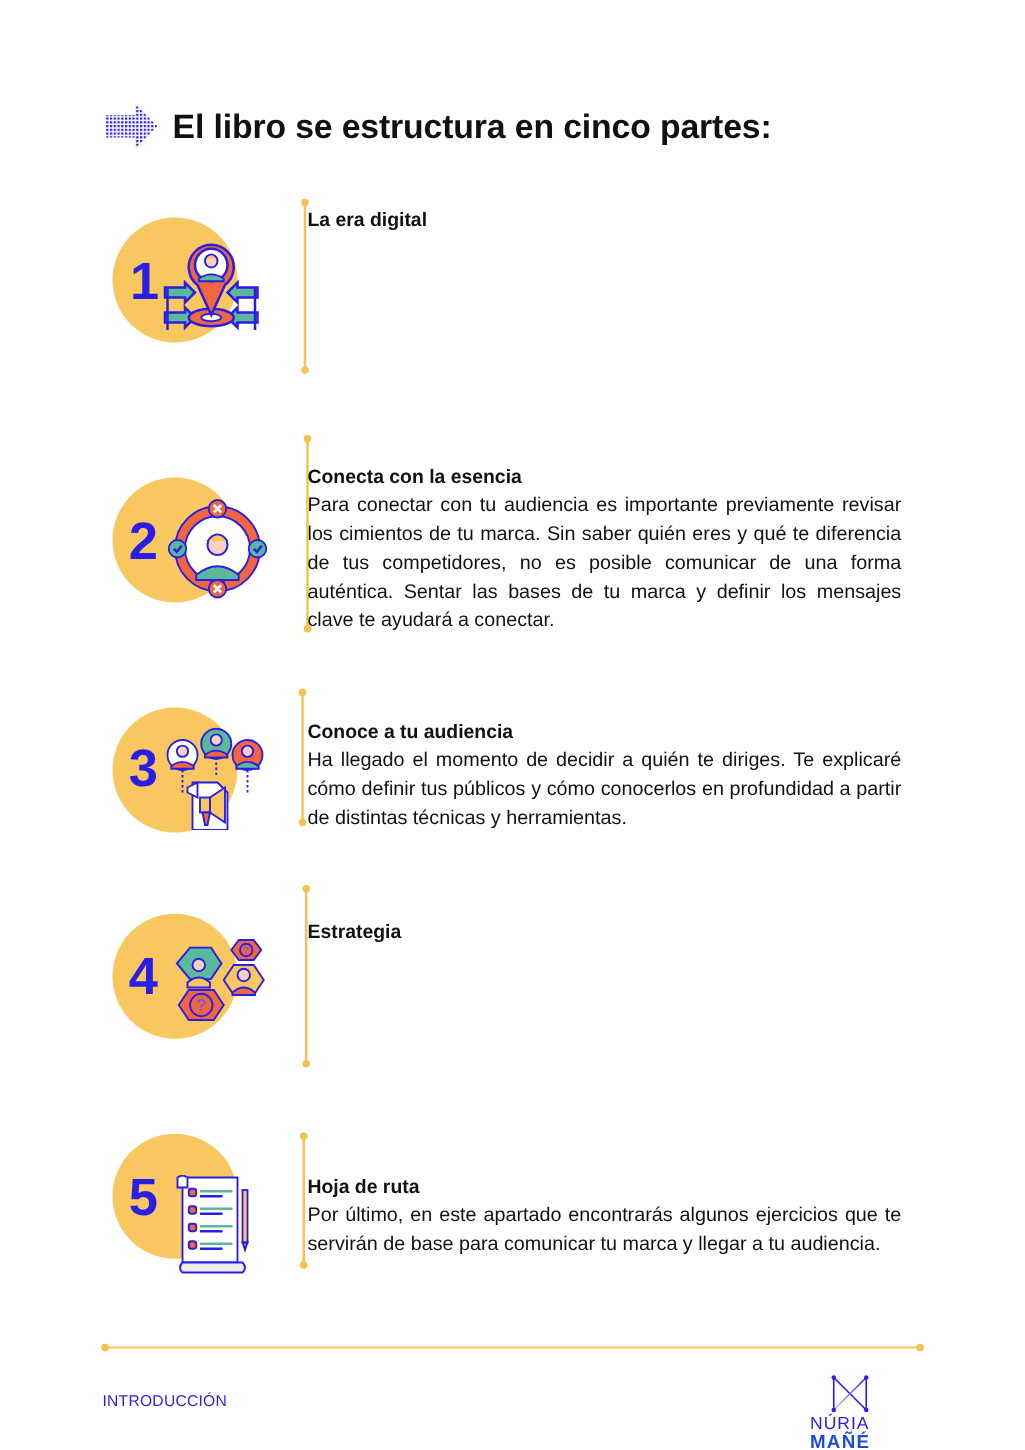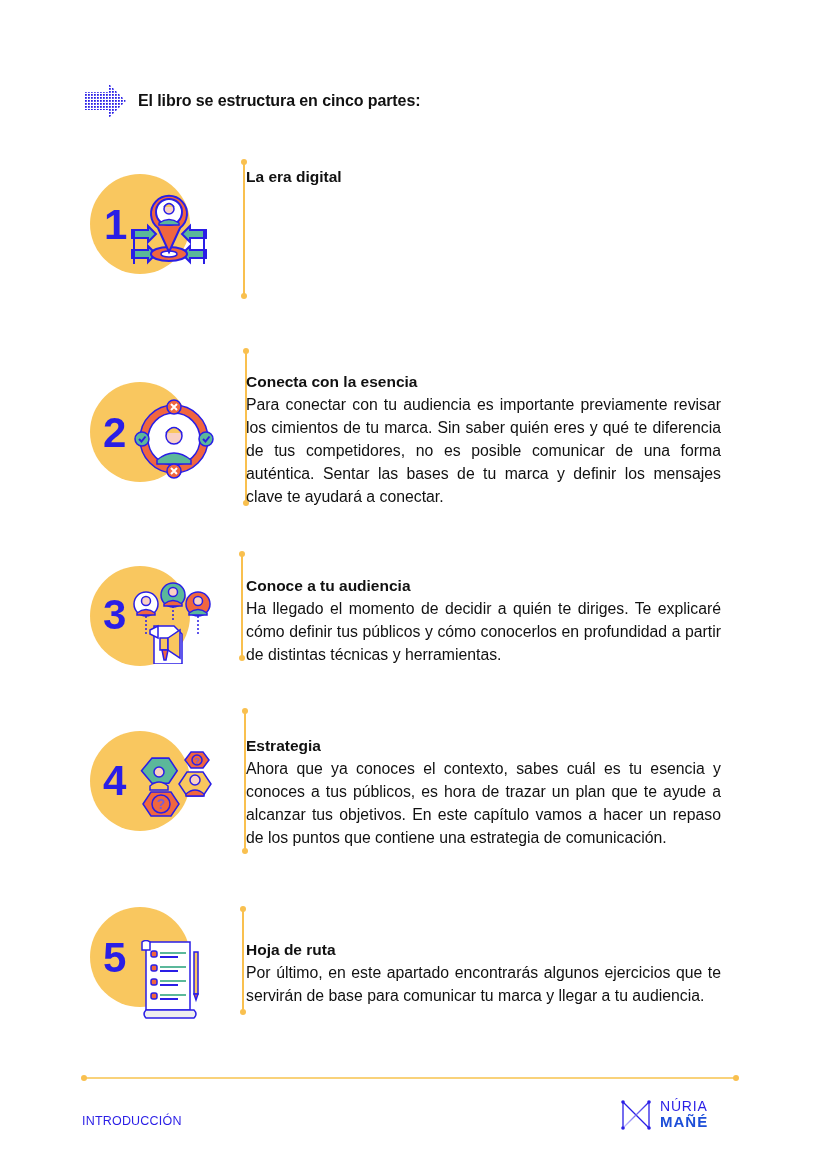--- a/index.html
+++ b/index.html
@@ -3,21 +3,21 @@
   <meta charset="utf-8">
   <style>
     html, body { margin: 0; padding: 0; }
     body {
       width: 820px; height: 1160px; background: #ffffff; position: relative; overflow: hidden;
       font-family: "Liberation Sans", "DejaVu Sans", sans-serif; color: #111111;
     }
     .header { position: absolute; left: 82px; top: 82px; height: 38px; display: flex; align-items: center; }
     .arrow-icon { width: 46px; height: 38px; display: block; }
     .page-title {
-      margin-left: 10px; font-size: 16px; font-weight: bold; color: #111111; letter-spacing: -0.1px;
+      margin-left: 10px; font-size: 27px; font-weight: bold; color: #111111; letter-spacing: -0.1px;
       font-family: "Liberation Sans", sans-serif;
     }
     .section { position: absolute; left: 0; width: 820px; }
     .badge-circle {
       position: absolute; width: 100px; height: 100px; border-radius: 50%; background: #f9c75f;
     }
     .badge-number {
       position: absolute; font-family: "Liberation Sans", sans-serif; font-weight: bold;
       font-size: 42px; color: #2a1ee6; line-height: 1;
     }
@@ -38,21 +38,21 @@
     }
     .footer-line::before, .footer-line::after {
       content: ""; position: absolute; top: -2px; width: 6px; height: 6px; border-radius: 50%; background: #f9c04f;
     }
     .footer-line::before { left: -3px; }
     .footer-line::after { right: -3px; }
     .footer-label {
       position: absolute; left: 82px; top: 1114px; font-size: 12.5px; color: #2a1ee6;
       font-family: Liberation Sans, sans-serif; letter-spacing: 0.2px;
     }
-    .logo { position: absolute; left: 620px; top: 1099px; display: flex; align-items: flex-start; }
+    .logo { position: absolute; left: 640px; top: 1099px; display: flex; align-items: flex-end; flex-direction: column; }
     .logo-mark { width: 32px; height: 32px; display: block; }
     .logo-text { margin-left: 8px; line-height: 15px; }
     .logo-first { font-size: 14px; color: #2a1ee6; letter-spacing: 0.8px; font-weight: normal; }
     .logo-last { font-size: 15px; color: #1d4ed8; font-weight: bold; letter-spacing: 1px; }
   </style>
 </head>
 <body>
 
 <div class="header">
   <svg class="arrow-icon" viewBox="0 0 46 38">
@@ -170,21 +170,20 @@
       <path d="M49 46 Q58 38 67 46 L67 48 L49 48 Z" fill="#f0663f"></path>
       <circle cx="60" cy="12" r="5" fill="#f0663f"></circle>
       <circle cx="24" cy="56" r="9" fill="#f0663f"></circle>
     </g>
     <text x="60" y="15.5" font-size="9" font-weight="bold" fill="#7a5cd6" text-anchor="middle" font-family="Liberation Sans, sans-serif">?</text>
     <text x="24" y="61" font-size="14" font-weight="bold" fill="#7a5cd6" text-anchor="middle" font-family="Liberation Sans, sans-serif">?</text>
   </svg>
   <div class="vline" style="left:244px; top:711px; height:140px;"></div>
   <div class="text-block" style="top:734px;">
     <div class="sec-title">Estrategia</div>
-    <div class="sec-body">Ahora que ya conoces el contexto, sabes cuál  es tu esencia y conoces a tus públicos, es hora de trazar un plan que te ayude a alcanzar tus objetivos. En este capítulo vamos a hacer un repaso de los puntos que contiene una estrategia de comunicación.</div>
   </div>
 </div>
 
 <div class="section" style="top:0;">
   <div class="badge-circle" style="left:90px; top:907px;"></div>
   <span class="badge-number" style="left:103px; top:937px;">5</span>
   <svg class="badge-illus" viewBox="0 0 82 82" style="left:132px; top:940px;">
     <g stroke="#2a1ee6" stroke-width="1.5">
       <path d="M14 2 L58 2 L58 70 L14 70 Z" fill="#fff"></path>
       <path d="M10 2 Q14 -1 18 2 L18 10 L10 10 Z" fill="#fff"></path>

